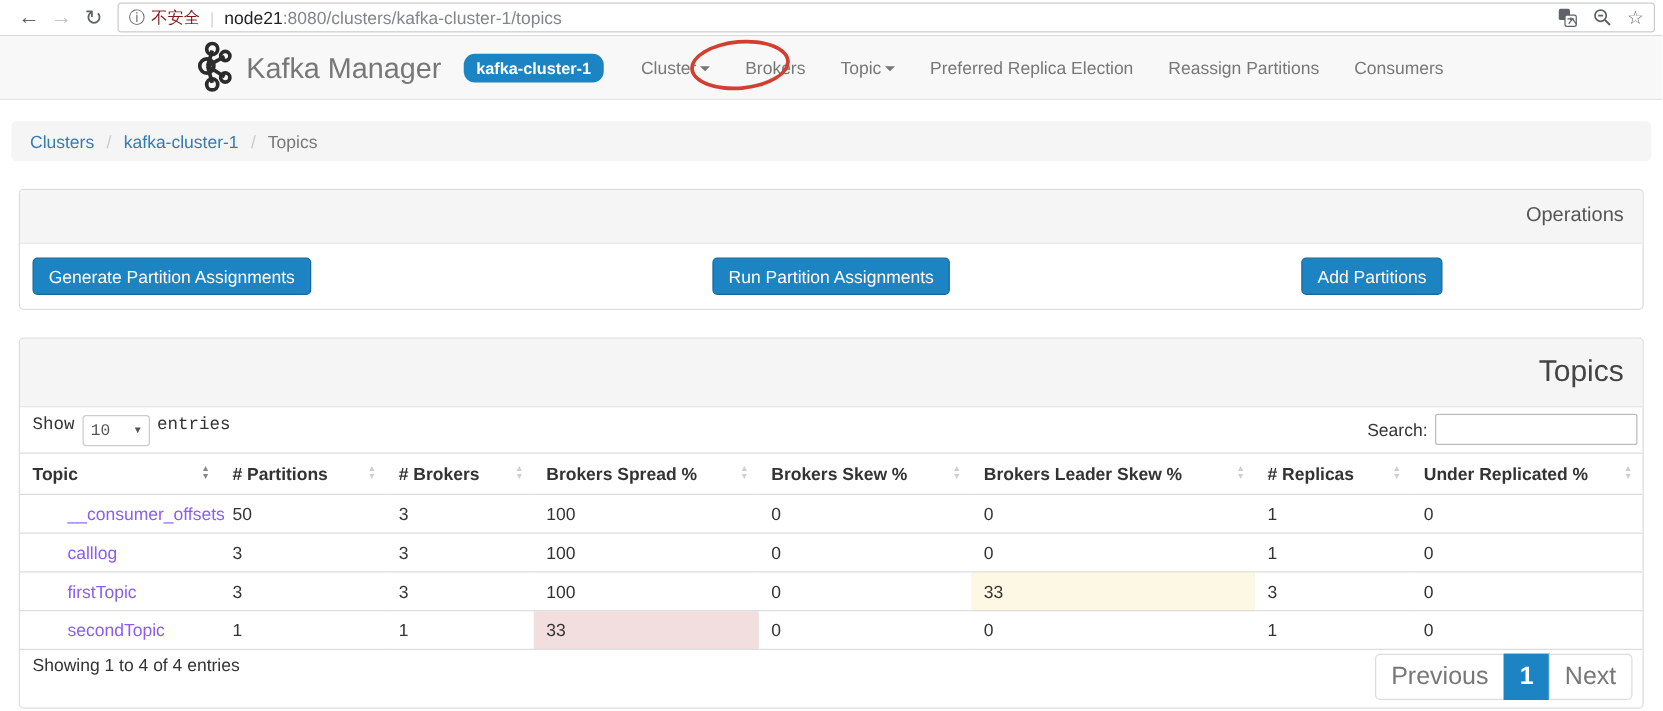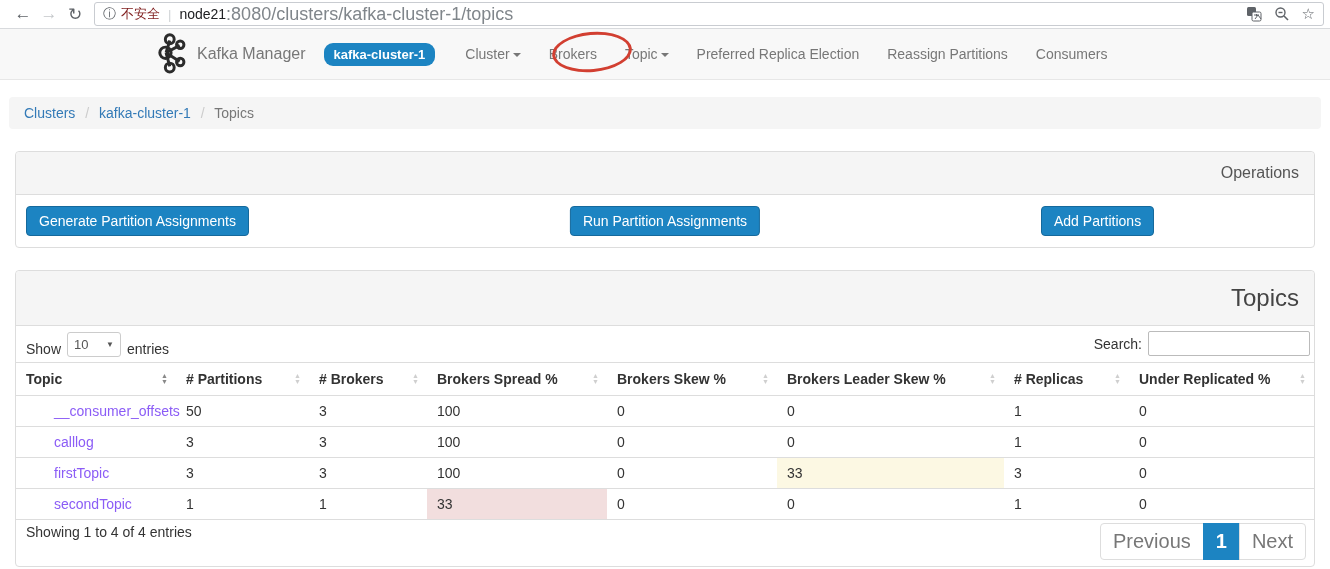--- a/index.html
+++ b/index.html
@@ -10,29 +10,29 @@
   .browser-bar { height:29px; background:#fff; border-bottom:1px solid #d8dadd;
     display:flex; align-items:center; padding:0 6px 0 10px; }
   .nav-ico { font-size:17px; color:#5f6368; width:26px; text-align:center; cursor:pointer; }
   .nav-ico.fwd { color:#c4c7ca; }
   .addr-bar { flex:1; height:24px; border:1px solid #c9ccd1; border-radius:3px;
     margin-left:6px; display:flex; align-items:center; padding:0 8px; background:#fff; }
   .addr-bar .info-ico { color:#5f6368; font-size:13px; margin-right:5px; }
   .addr-sec { color:#7f1d1d; font-size:13px; }
   .addr-sep { color:#d0d3d6; margin:0 8px; font-size:13px; }
   .addr-host { color:#202124; font-size:14px; }
-  .addr-path { color:#80868b; font-size:18px; }
+  .addr-path { color:#80868b; font-size:14px; }
   .addr-right { margin-left:auto; display:flex; align-items:center; gap:12px; }
   .addr-right .star { color:#5f6368; font-size:15px; }
 
   
   .navbar { position:relative; height:51px; background:#f8f8f8; border-bottom:1px solid #e7e7e7;
     display:flex; align-items:center; padding-left:155px; }
   .brand { display:flex; align-items:center; margin-right:18px; }
-  .brand-name { font-size:16px; color:#777; margin-left:10px; }
+  .brand-name { font-size:23px; color:#777; margin-left:10px; }
   .cluster-badge { background:var(--accent,#1c84c2); color:#fff; font-size:13px; font-weight:bold;
     padding:4px 10px; border-radius:9px; margin-right:16px; cursor:pointer; }
   .nav-item { color:#777; font-size:14px; padding:9px 14px; cursor:pointer; white-space:nowrap; }
   .caret { display:inline-block; margin-left:3px; vertical-align:middle;
     border-top:4px solid #777; border-left:4px solid transparent; border-right:4px solid transparent; }
   .red-circle { position:absolute; left:552px; top:3px; width:80px; height:40px;
     border:3px solid var(--annot,#d23f31); border-radius:50%; transform:rotate(-5deg); pointer-events:none; }
 
   
   .breadcrumb { margin:17px 9px 0; background:#f5f5f5; border-radius:4px;
@@ -49,21 +49,21 @@
 
   .ops-body { position:relative; height:52px; }
   .btn { position:absolute; top:11px; background:var(--accent,#1c84c2); color:#fff; font-size:14px;
     border:1px solid var(--accentb,#15699c); border-radius:4px; padding:6px 12px; cursor:pointer; }
   .btn.b1 { left:10px; }
   .btn.b2 { left:50%; transform:translateX(-50%); }
   .btn.b3 { left:1025px; }
 
   
   .tbl-controls { position:relative; height:36px; padding:6px 10px; }
-  .show-group { display:flex; align-items:flex-end; font-size:14px; color:#333; }
+  .show-group { display:flex; align-items:flex-start; font-size:14px; color:#333;font-family:Liberation Mono, monospace; }
   .fake-select { width:54px; height:25px; border:1px solid #ccc; border-radius:3px; margin:0 6px;
     display:flex; align-items:center; justify-content:space-between; padding:0 6px; cursor:pointer;
     color:#555; font-size:13px; background:#fff; }
   .fake-select .sel-caret { font-size:8px; color:#555; }
   .search-group { position:absolute; right:4px; top:5px; display:flex; align-items:center; font-size:14px; }
   .search-group input { width:162px; height:25px; border:1px solid #bbb; border-radius:2px;
     margin-left:6px; padding:0 6px; font-size:13px; }
 
   
   table { width:100%; border-collapse:collapse; font-size:14px; table-layout:fixed; }

